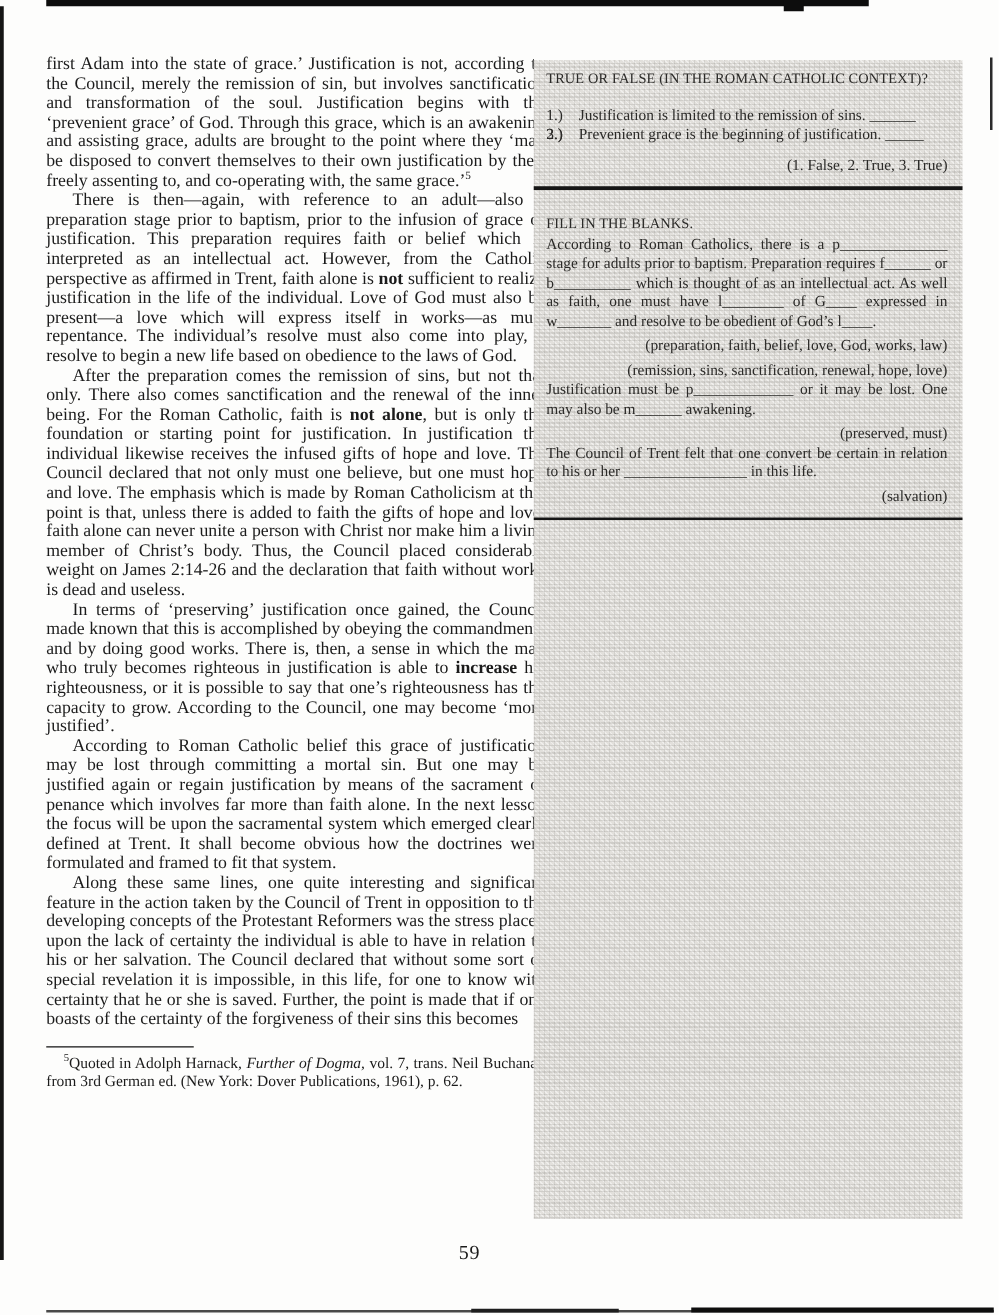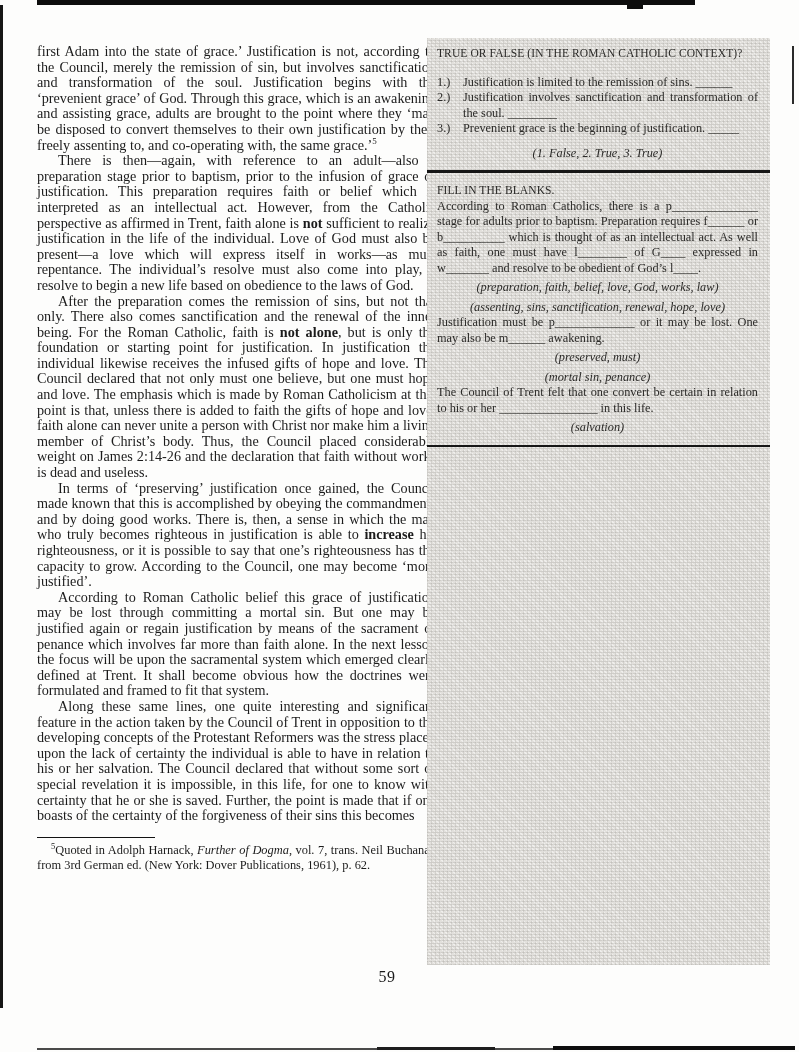--- a/index.html
+++ b/index.html
@@ -27,44 +27,44 @@
   .left-col p.indent { text-indent:21px; }
   .fnref { font-size:9px; line-height:0; }
   b { font-weight:bold; }
 
   .footnote-rule { width:118px; border-top:1.6px solid #121212; margin:13px 0 5px 0; }
   .footnote { margin:0; font-size:12.4px; line-height:15.2px; text-align:justify; text-indent:14px; }
   .footnote sup { font-size:8.5px; line-height:0; }
 
   
   .page-number {
-    position:absolute; left:367px; top:968px; width:40px;
-    text-align:center; font-size:16px; letter-spacing:0.5px;
+    position:absolute; left:367px; top:994px; width:40px;
+    text-align:left; font-size:16px; letter-spacing:0.5px;
   }
 
   
   .quiz-box {
-    position:absolute; left:427px; top:38px; width:343px; height:927px;
+    position:absolute; left:427px; top:48px; width:343px; height:927px;
     box-sizing:border-box; padding:8px 12px 0 10px;
     color:#2b2a28;
     font-size:12.3px; line-height:15.5px; text-align:justify;
     background:
       repeating-linear-gradient(0deg,  rgba(120,118,112,0.18) 0 1px, rgba(0,0,0,0) 1px 3px),
       repeating-linear-gradient(90deg, rgba(120,118,112,0.15) 0 1px, rgba(0,0,0,0) 1px 4px),
       repeating-linear-gradient(45deg, rgba(255,255,255,0.45) 0 1px, rgba(0,0,0,0) 1px 3px),
       #e2e0dc;
   }
   .qh { font-size:11.5px; letter-spacing:0.1px; white-space:nowrap; text-align:left; }
   .tf-list { margin-top:13px; }
   .tf-item { position:relative; padding-left:26px; margin:0; }
   .tf-num  { position:absolute; left:0; top:0; }
-  .qa { margin:9px 0 0 0; font-style:italic; text-align:center; }
+  .qa { margin:9px 0 0 0; text-align:right; }
   .qrule { height:0; border-top:3px solid #161616; margin:9px -12px 0 -10px; }
   .qrule.bottom { border-top-width:2px; margin-top:9px; }
-  .fib-h { margin-top:10px; }
+  .fib-h { margin-top:20px; }
   p.fib { margin:0; }
   .s1 { margin-top:13px; }
   .s2 { margin-top:82px; }
   .s3 { margin-top:82px; }
   .s4 { margin-top:40px; }
   .s5 { margin-top:52px; }
   .qa.sec { margin-top:4px; }
 </style>
 </head>
 <body>
@@ -89,39 +89,38 @@
 
     <div class="footnote-rule"></div>
     <p class="footnote"><sup>5</sup><span>Quoted in Adolph Harnack, </span><i>Further of Dogma</i><span>, vol. 7, trans. Neil Buchanan from 3rd German ed. (New York: Dover Publications, 1961), p. 62.</span></p>
   </div>
 
   <div class="quiz-box">
     <div class="qh">TRUE OR FALSE (IN THE ROMAN CATHOLIC CONTEXT)?</div>
 
     <div class="tf-list">
       <div class="tf-item"><span class="tf-num">1.)</span><span>Justification is limited to the remission of sins. ______</span></div>
-      <div class="tf-item"><span class="tf-num">2.)</span><span>Justification involves sanctification and transformation of the soul. ________</span></div>
+      <div class="tf-item"><span class="tf-num">2.)</span></div>
       <div class="tf-item"><span class="tf-num">3.)</span><span>Prevenient grace is the beginning of justification. _____</span></div>
     </div>
 
     <div class="qa">(1. False, 2. True, 3. True)</div>
 
     <div class="qrule"></div>
 
     <div class="qh fib-h">FILL IN THE BLANKS.</div>
 
     <p class="fib s1">According to Roman Catholics, there is a p______________ stage for adults prior to baptism. Preparation requires f______ or b__________ which is thought of as an intellectual act. As well as faith, one must have l________ of G____ expressed in w_______ and resolve to be obedient of God’s l____.</p>
     <p class="qa sec">(preparation, faith, belief, love, God, works, law)</p>
 
-    <p class="qa sec">(assenting, sins, sanctification, renewal, hope, love)</p>
+    <p class="qa sec">(remission, sins, sanctification, renewal, hope, love)</p>
 
     <p class="fib s3">Justification must be p_____________ or it may be lost. One may also be m______ awakening.</p>
     <p class="qa sec">(preserved, must)</p>
 
-    <p class="qa sec">(mortal sin, penance)</p>
 
     <p class="fib s5">The Council of Trent felt that one convert be certain in relation to his or her ________________ in this life.</p>
     <p class="qa sec">(salvation)</p>
 
     <div class="qrule bottom"></div>
   </div>
 
   <div class="page-number">59</div>
 
 </div>

